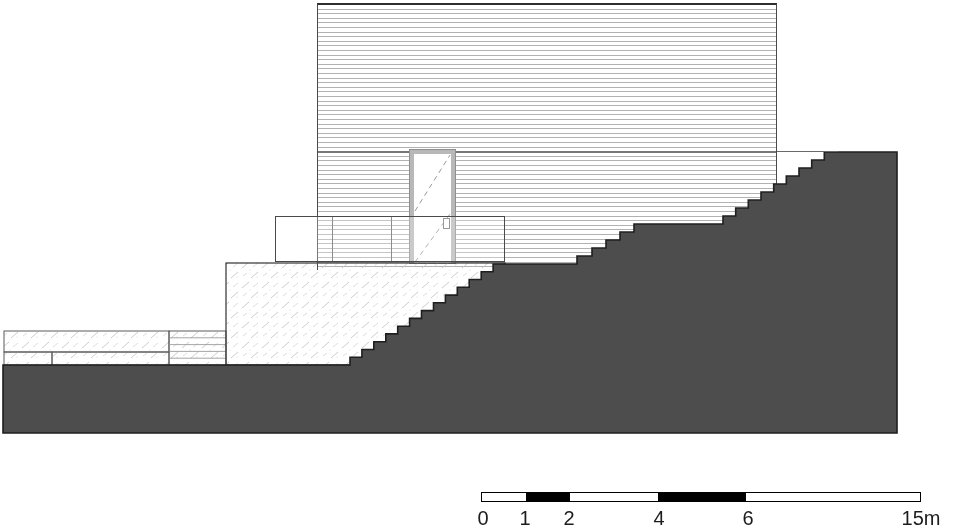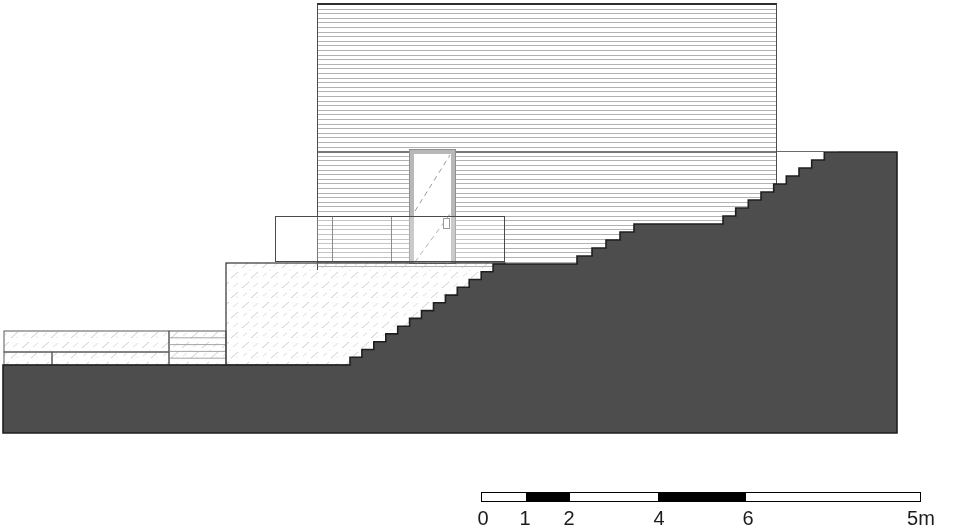--- a/index.html
+++ b/index.html
@@ -113,16 +113,16 @@
   <div class="scalebar">
     <div class="seg" style="left:44px;width:44px"></div>
     <div class="seg" style="left:176px;width:88px"></div>
   </div>
   <div class="scale-labels">
     <span style="left:2px">0</span>
     <span style="left:44px">1</span>
     <span style="left:88px">2</span>
     <span style="left:178px">4</span>
     <span style="left:267px">6</span>
-    <span style="left:440px">5m</span>
+    <span style="left:440px">15m</span>
   </div>
 
 </div>
 
 </body></html>

